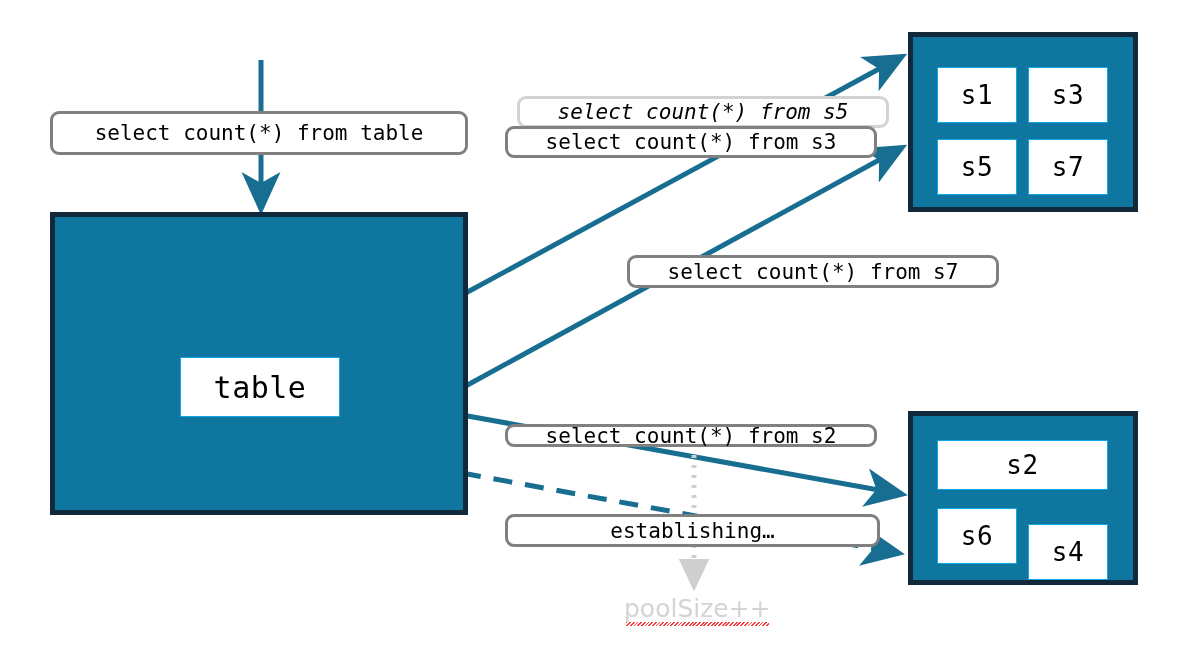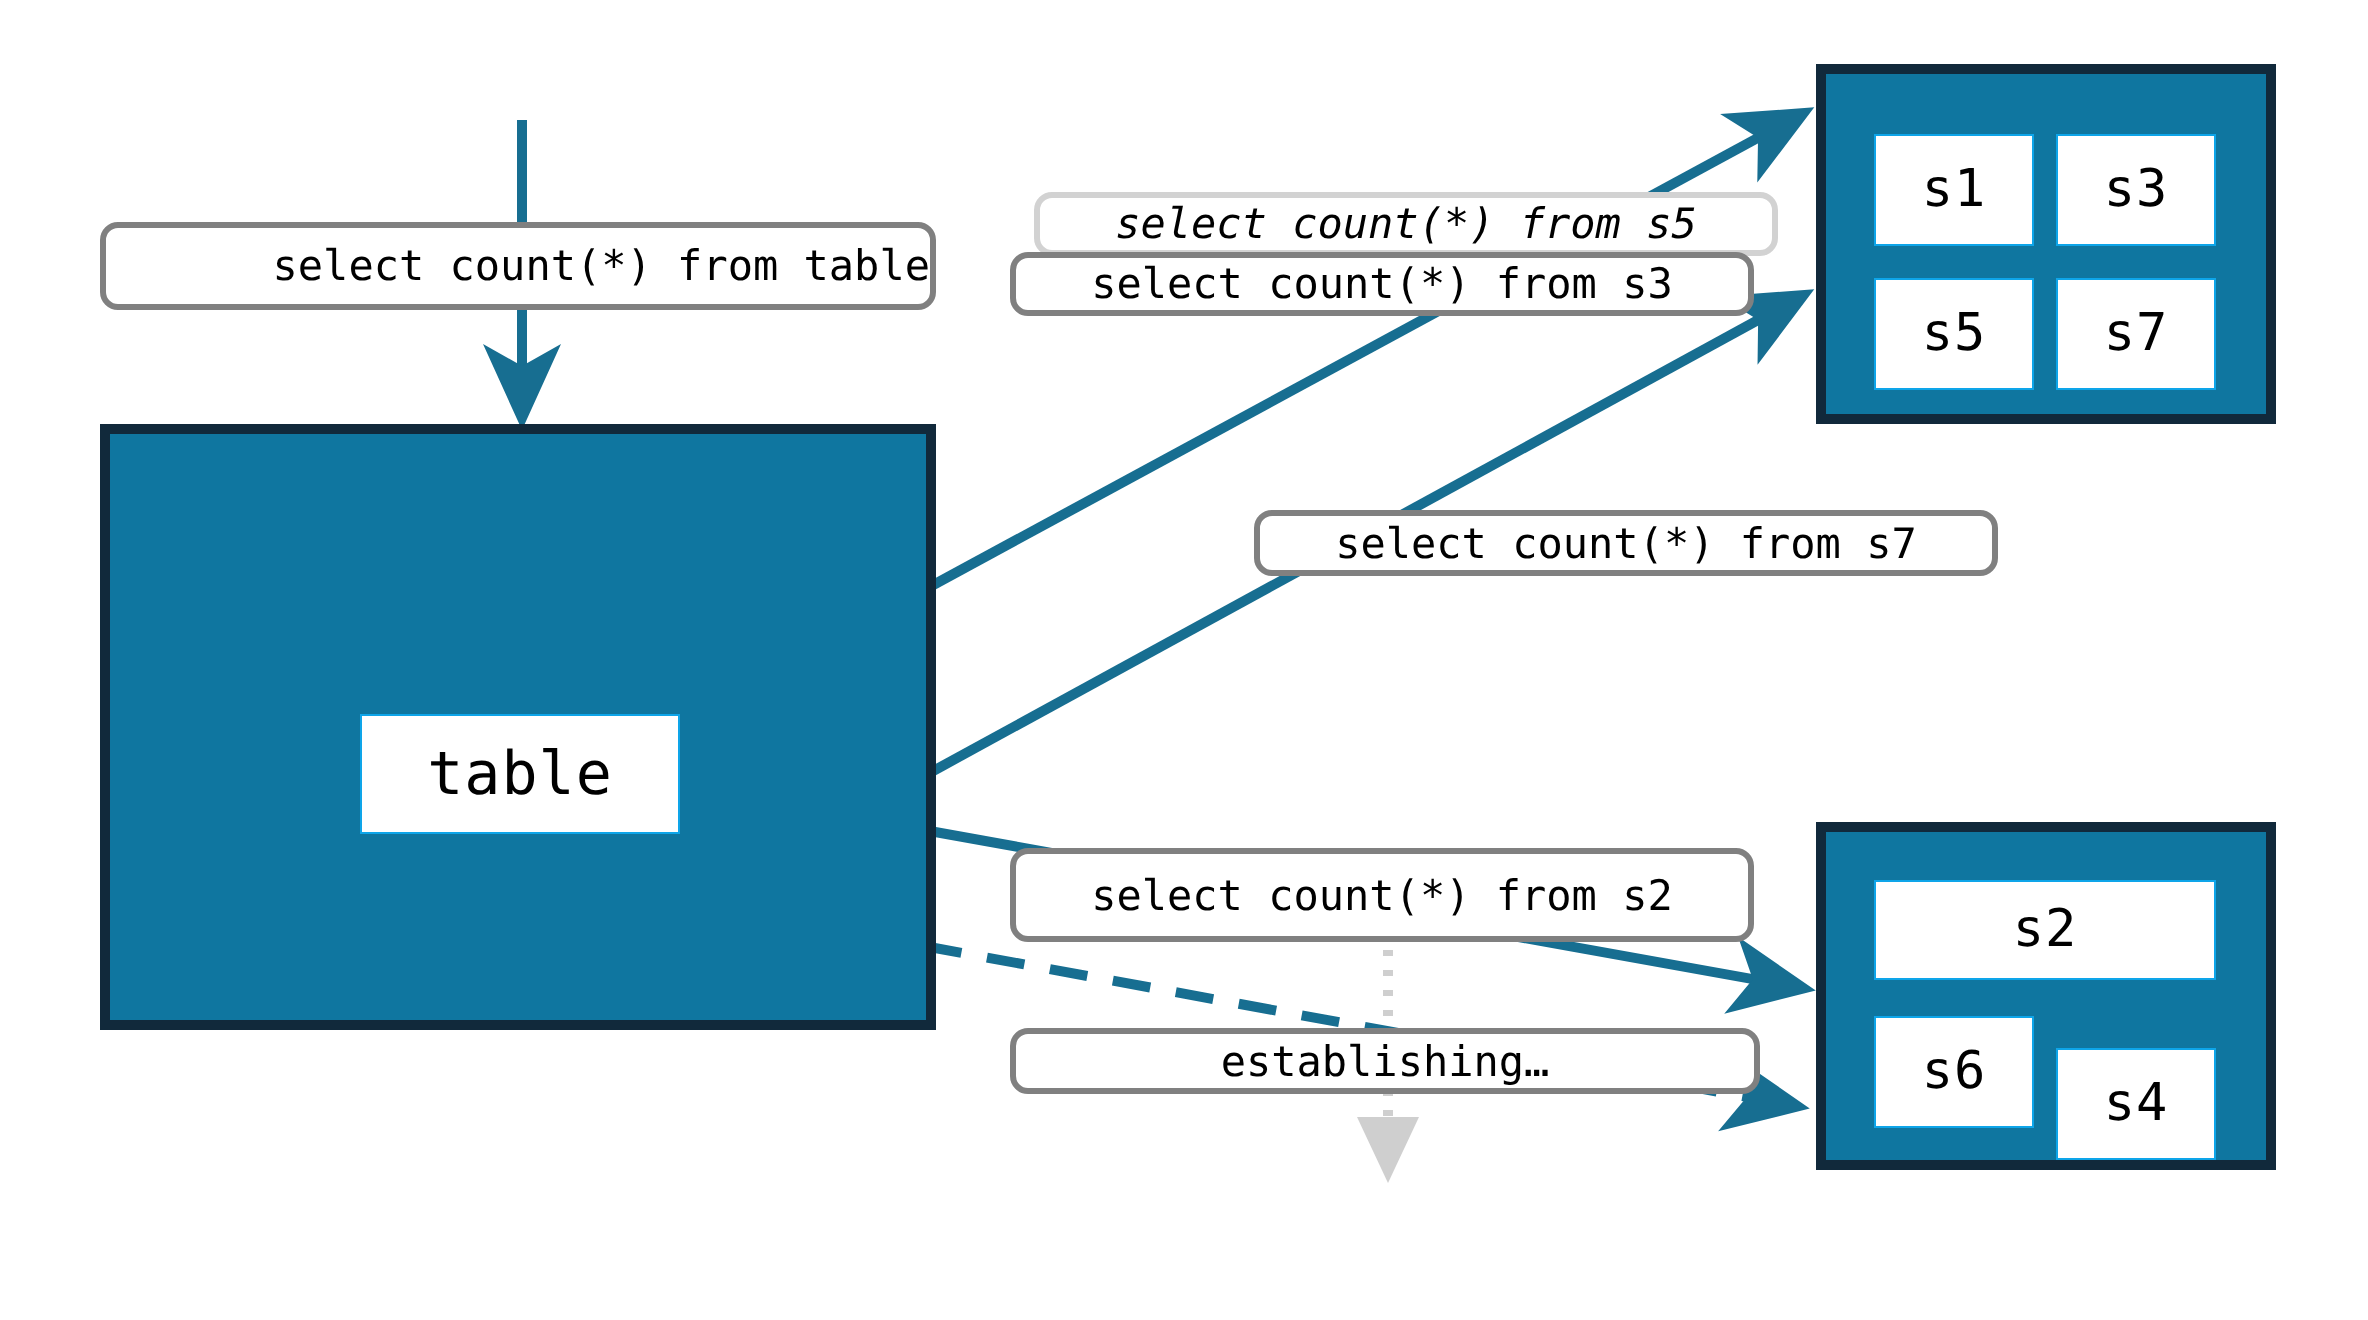--- a/index.html
+++ b/index.html
@@ -153,38 +153,42 @@
   <div class="node node-srv" style="left:937px; top:440px; width:171px; height:50px;">
     <span>s2</span>
   </div>
   <div class="node node-srv" style="left:937px; top:508px; width:80px; height:56px;align-items:center;">
     <span>s6</span>
   </div>
   <div class="node node-srv" style="left:1028px; top:524px; width:80px; height:56px;">
     <span>s4</span>
   </div>
 
-  <div class="chip" style="left:50px; top:111px; width:418px; height:44px;justify-content:flex-end;">
+  <div class="chip" style="left:50px; top:111px; width:418px; height:44px;">
     <span>select count(*) from table</span>
   </div>
 
   <div class="chip muted" style="left:517px; top:96px; width:372px; height:32px;font-style:italic;">
     <span>select count(*) from s5</span>
   </div>
 
   <div class="chip" style="left:505px; top:126px; width:372px; height:32px;">
     <span>select count(*) from s3</span>
   </div>
 
   <div class="chip" style="left:579px; top:255px; width:372px; height:33px;margin-left:48px;">
     <span>select count(*) from s7</span>
   </div>
 
-  <div class="chip" style="left:505px; top:424px; width:372px; height:47px;">
+  <div class="chip" style="left:505px; top:424px; width:372px; height:23px;">
     <span>select count(*) from s2</span>
   </div>
 
   <div class="chip" style="left:505px; top:514px; width:375px; height:33px;">
     <span>establishing…</span>
   </div>
 
+  <div class="annotation" style="left:624px; top:594px;">
+    <span>poolSize++</span>
+    <span class="squiggle"></span>
+  </div>
 
 </div>
 
 </body></html>

